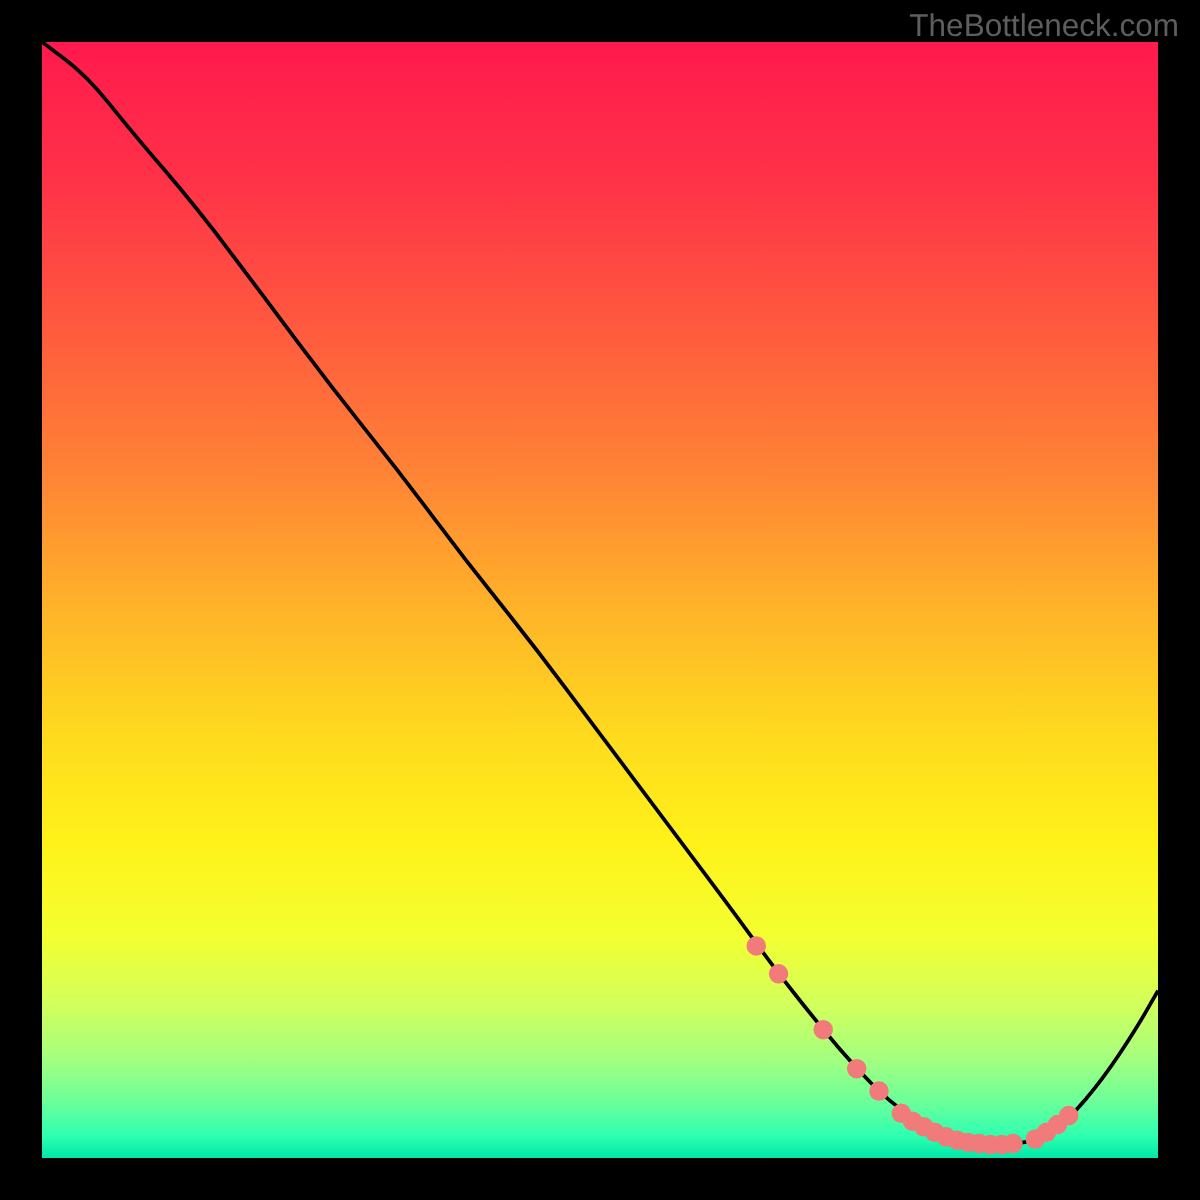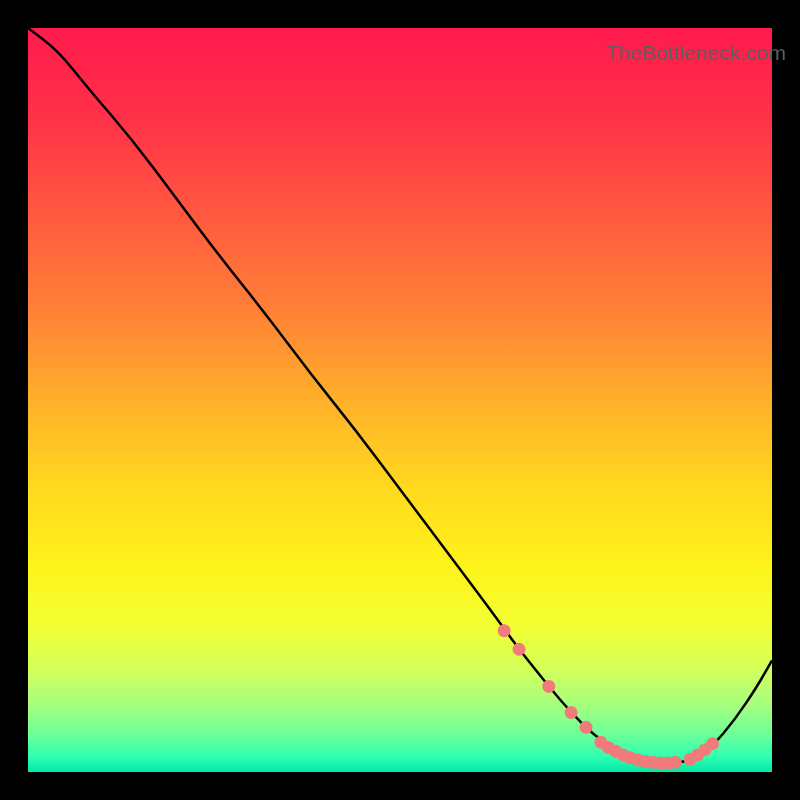--- a/index.html
+++ b/index.html
@@ -12,21 +12,20 @@
     font-family: Arial, sans-serif;
   }
   .watermark {
     position: absolute;
     top: 6px;
     right: 14px;
     color: #5e5e5e;
     font-size: 21px;
     font-weight: 500;
     z-index: 10;
-    margin-top: 35px;
   }
   .plot-area {
     position: absolute;
     left: 28px;
     top: 28px;
     width: 744px;
     height: 744px;
   }
   svg {
     display: block;

